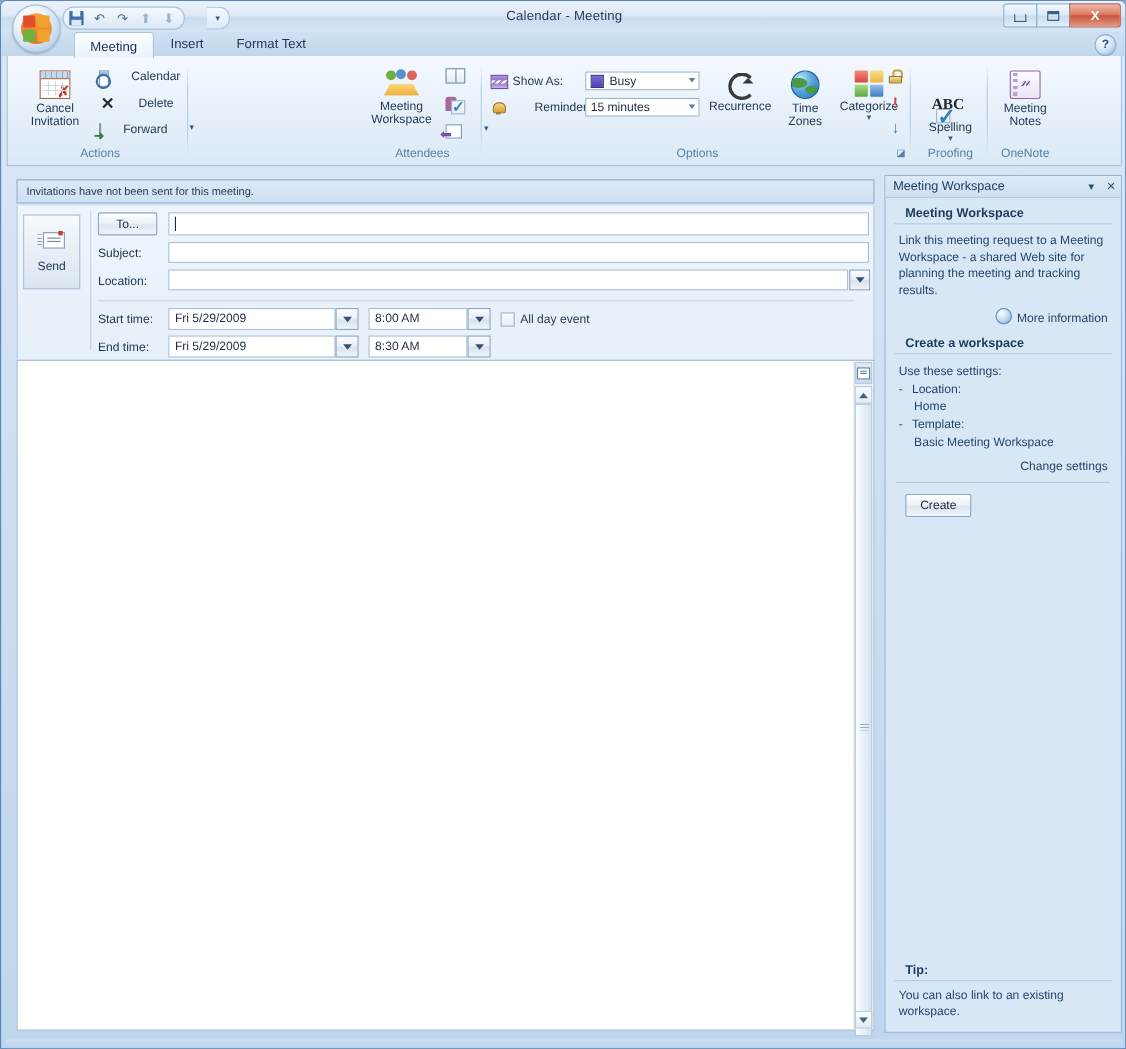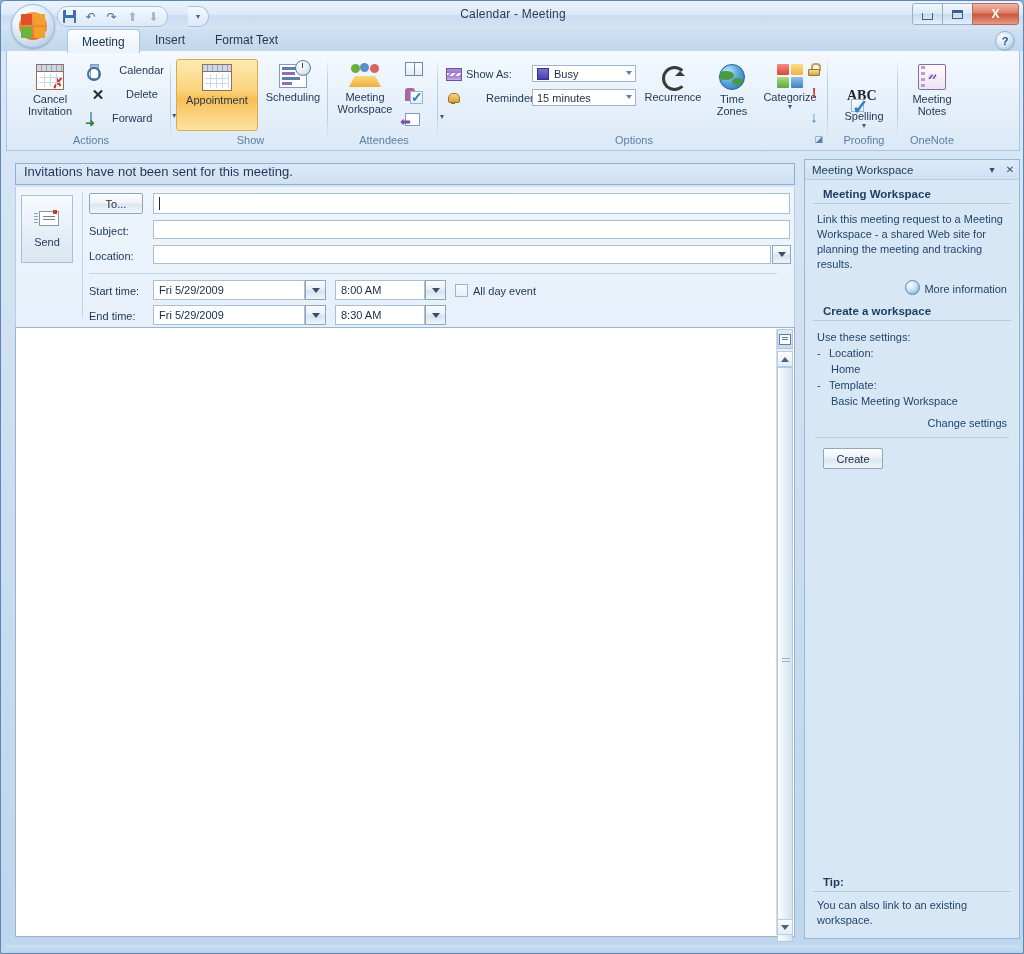--- a/index.html
+++ b/index.html
@@ -311,22 +311,22 @@
     width:0;height:0;border-left:3px solid transparent;border-right:3px solid transparent;border-top:4px solid #5b7ea5;
   }
   .busy-sw{width:10px;height:10px;background:linear-gradient(180deg,#7b6fd4,#4b3fb0);border:1px solid #3a3090;margin-right:5px;}
 
   
   .infobar{
     position:absolute;left:14px;top:162px;width:780px;height:22px;
     background:linear-gradient(180deg,#dbe9f8 0%, #cfe0f2 100%);
     border:1px solid #90aecd;
     box-sizing:border-box;
-    display:flex;padding-left:8px;
-    font-size:13px;color:#1f3553;
+    display:flex;align-items:center;padding-left:8px;
+    font-size:10px;color:#1f3553;
   }
 
   
   .formarea{
     position:absolute;left:14px;top:186px;width:780px;height:140px;
     background:linear-gradient(180deg,#eef5fc 0%, #e6f0fa 100%);
     border-left:1px solid #b9cde0;border-right:1px solid #b9cde0;
     box-sizing:border-box;
   }
   .sendbtn{
@@ -544,38 +544,20 @@
         <span class="ico fwd-ico">
             <span class="fwd-arrow">➜</span>
           </span>
         <span>Forward</span>
         <span class="dropcaret">▾</span>
       </div>
       <div class="rg-label">Actions</div>
       <div class="rg-sep" style="right:0;"></div>
     </div>
 
-    <div class="rgroup" style="left:166px;width:155px;">
-      <div class="bigbtn selected" style="left:3px;top:6px;width:82px;height:72px;">
-        <span class="ico cal-ico" style="width:30px;height:27px;"></span>
-        <span>Appointment</span>
-      </div>
-      <div class="bigbtn" style="left:88px;top:6px;width:64px;height:72px;">
-        <span class="ico sched-ico">
-          <i></i>
-            <i></i>
-            <i></i>
-            <i></i>
-          <span class="clock"></span>
-        </span>
-        <span>Scheduling</span>
-      </div>
-      <div class="rg-label">Show</div>
-      <div class="rg-sep" style="right:0;"></div>
-    </div>
 
     <div class="rgroup" style="left:323px;width:108px;">
       <div class="bigbtn" style="left:2px;top:6px;width:66px;height:72px;">
         <span class="ico people-ico">
           <span class="head h1"></span>
           <span class="head h2"></span>
           <span class="head h3"></span>
           <span class="table"></span>
         </span>
         <span>Meeting</span>

